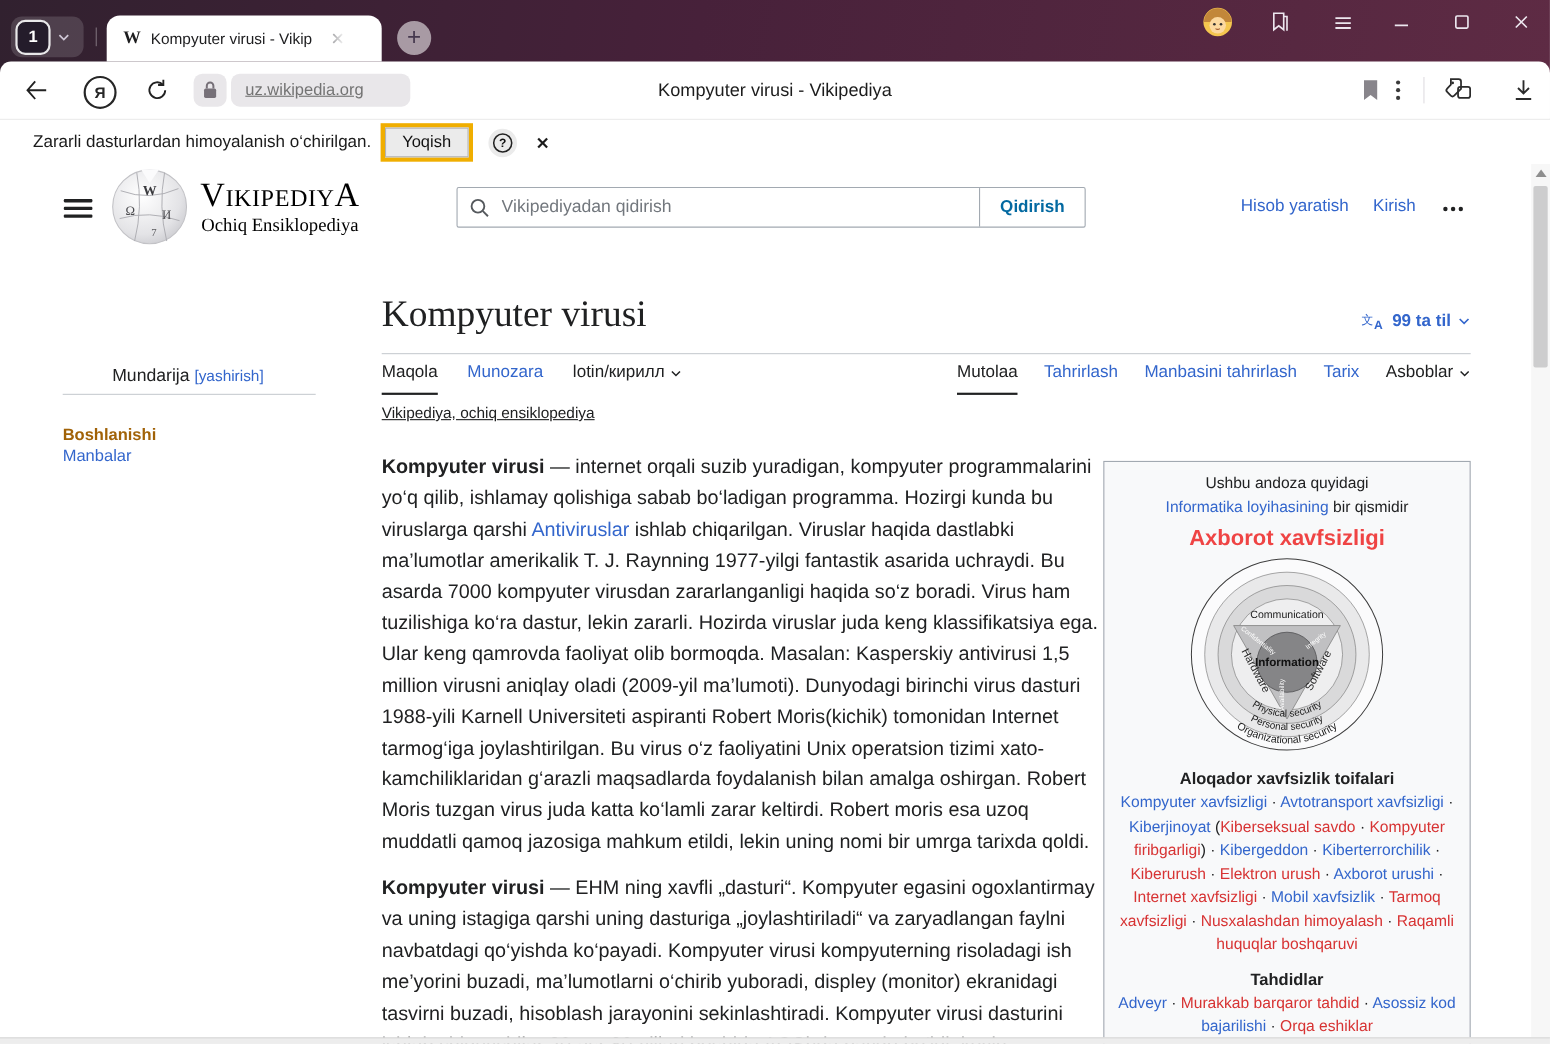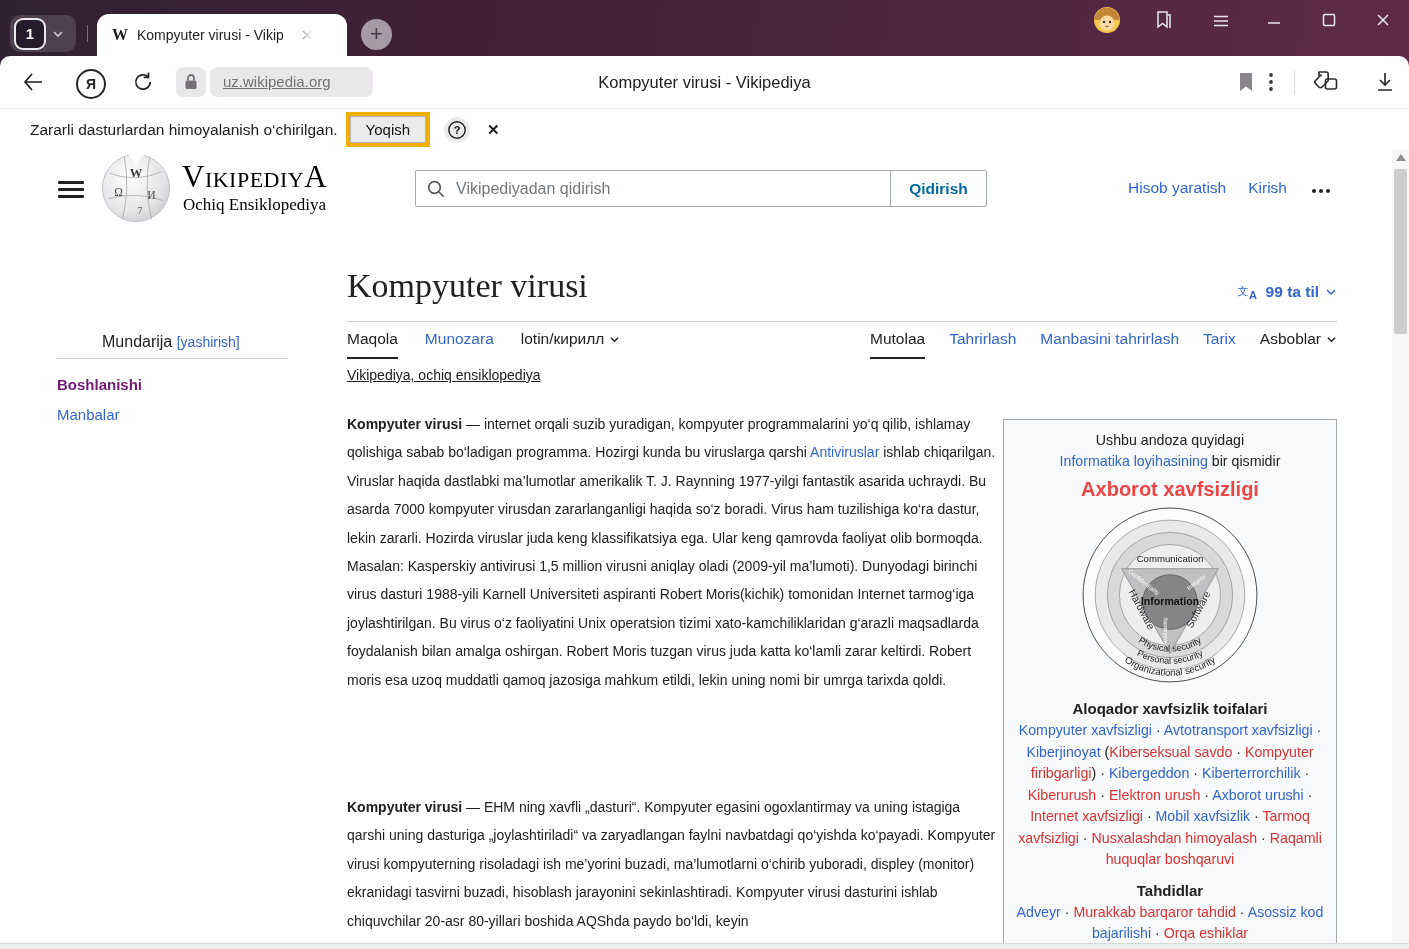--- a/index.html
+++ b/index.html
@@ -55,34 +55,34 @@
   .searchbtn{width:95px;align-self:stretch;border-left:1px solid #a2a9b1;display:flex;align-items:center;
     justify-content:center;font-size:15.5px;font-weight:bold;color:#0369a1;}
   .acct{position:absolute;left:1128px;top:30px;display:flex;gap:22px;align-items:center;}
   .bluelink{color:#3366cc;}
   .acct span{font-size:15.5px;}
   .dots3 i{display:inline-block;width:4px;height:4px;border-radius:50%;background:#202122;margin-left:3px;}
   
   .side-contents{position:absolute;left:57px;top:184px;font-size:16px;color:#202122;margin-left:45px;}
   .side-hide{font-size:14px;}
   .side-hr{position:absolute;left:57px;top:209px;width:230px;height:1px;background:#c8ccd1;}
-  .side-item1{position:absolute;left:57px;top:227px;font-size:15px;font-weight:bold;color:#701a75;}
+  .side-item1{position:absolute;left:57px;top:238px;font-size:15px;font-weight:bold;color:#a16207;}
   .side-item2{position:absolute;left:57px;top:257px;font-size:15px;}
   
   .h1{position:absolute;left:347px;top:118px;font-family:"Liberation Serif",serif;font-size:34px;color:#202122;}
   .h1line{position:absolute;left:347px;top:172px;width:990px;height:1px;background:#c8ccd1;}
   .langsel{position:absolute;right:72px;top:134px;display:flex;align-items:center;gap:6px;color:#3366cc;}
   .langsel .lbl{font-size:15.5px;font-weight:bold;}
   .tabsL{position:absolute;left:347px;top:181px;display:flex;gap:27px;align-items:flex-start;}
   .tabsR{position:absolute;right:72px;top:181px;display:flex;gap:24px;align-items:flex-start;}
   .wtab{font-size:15.5px;padding-bottom:9px;}
   .wtab.on{color:#202122;border-bottom:2.5px solid #202122;}
   .wtab.dd{color:#202122;display:flex;gap:5px;align-items:center;}
   .articlesub{position:absolute;left:347px;top:218px;font-size:14px;color:#202122;text-decoration:underline;}
-  .para{position:absolute;left:347px;width:655px;font-size:14px;line-height:28.4px;color:#202122;}
+  .para{position:absolute;left:347px;width:655px;font-size:18px;line-height:28.4px;color:#202122;}
   .seg-bold{font-weight:bold;}
   .lnk-blue{color:#3366cc;}
   .lnk-red{color:#d73333;}
   
   .infobox{position:absolute;left:1003px;top:270px;width:334px;height:700px;box-sizing:border-box;
     border:1px solid #a2a9b1;background:#f8f9fa;text-align:center;padding:10px 7px;font-size:14.2px;line-height:21px;}
   .ib-title{color:#ef4444;font-weight:bold;font-size:20px;margin:4px 0 2px 0;line-height:26px;}
   .ib-head{font-weight:bold;font-size:15px;margin:6px 0 1px 0;}
   .ib-links{line-height:21.5px;}
   

